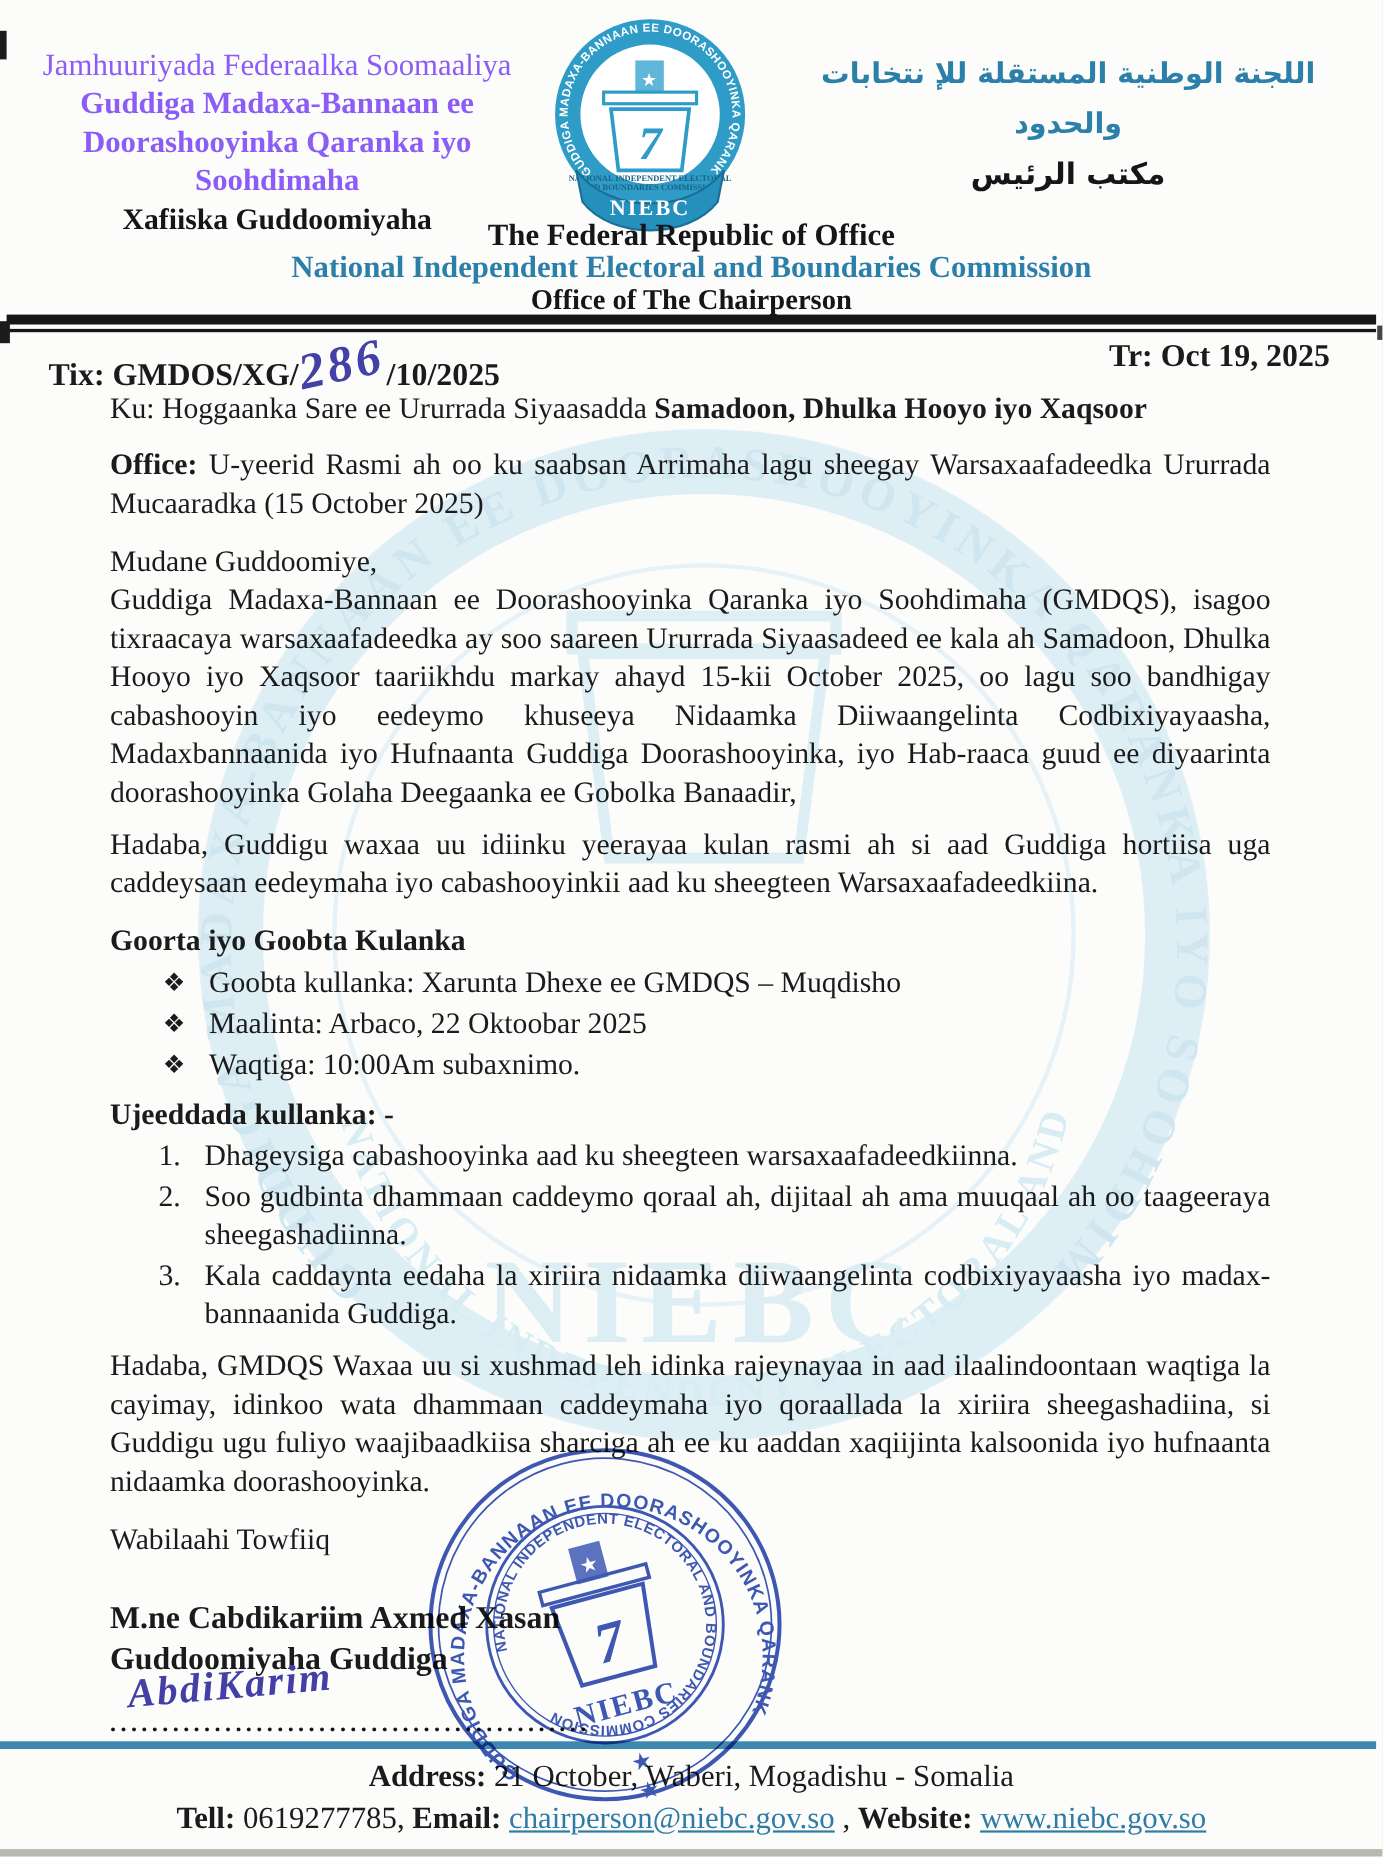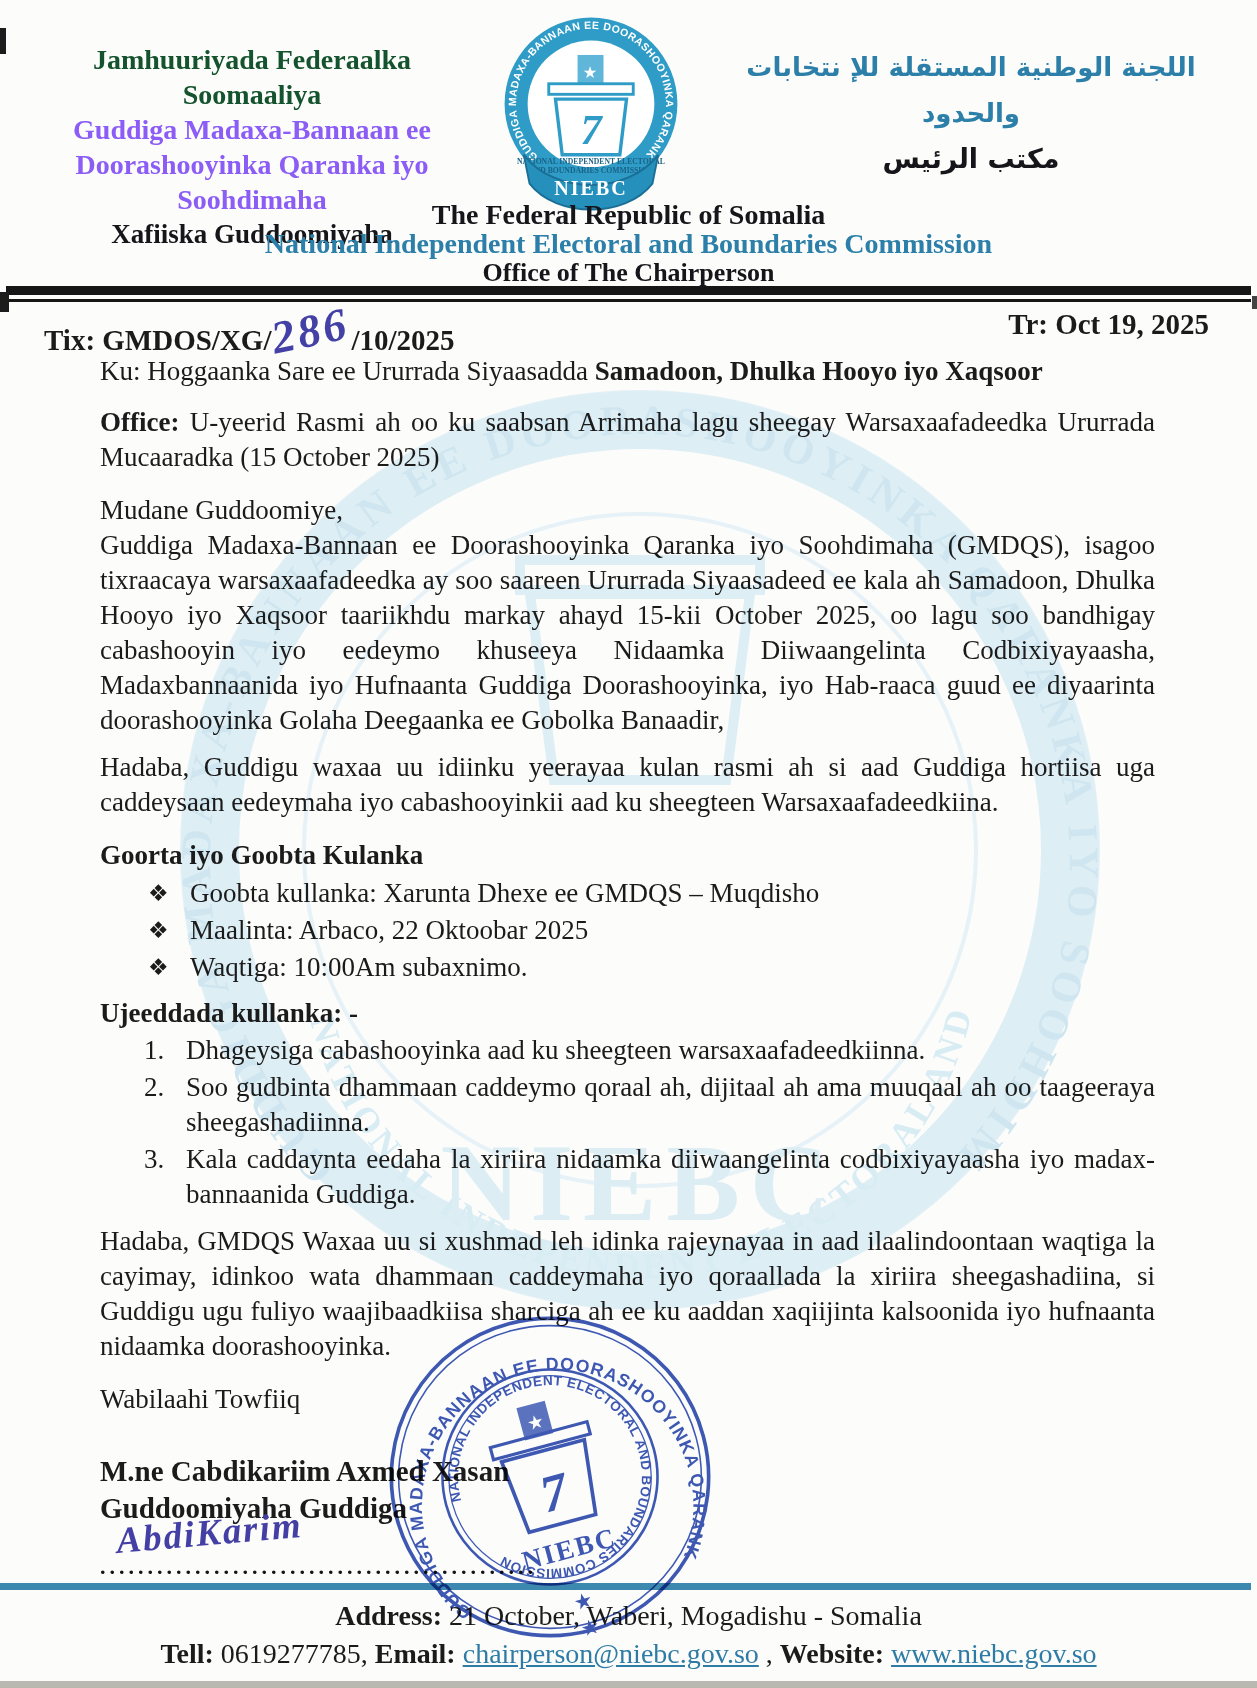--- a/index.html
+++ b/index.html
@@ -3,21 +3,21 @@
 <meta charset="utf-8">
 <style>
   html,body{margin:0;padding:0;background:#e8e8e6;}
   .page{position:relative;width:1257px;height:1688px;overflow:hidden;background:#fcfcfb;
         font-family:"Liberation Serif","DejaVu Serif",serif;color:#1b1b1b;margin:0 auto;}
   
   .watermark{position:absolute;left:120px;top:380px;z-index:0;}
   .layer{position:relative;z-index:2;}
   
   .hdr-left{position:absolute;top:42px;left:28px;width:448px;text-align:center;line-height:35px;}
-  .hdr-left .l1{font-size:28px;font-weight:bold;color:#14532d;}
+  .hdr-left .l1{font-size:28px;font-weight:normal;color:#8b5cf6;}
   .hdr-left .l2,.hdr-left .l3{font-size:28px;font-weight:bold;color:#8b5cf6;}
   .hdr-left .l4{font-size:27px;font-weight:bold;color:#15151a;}
   .hdr-logo{position:absolute;left:495px;top:8px;width:192px;height:212px;}
   .hdr-right{position:absolute;top:44px;right:42px;width:488px;text-align:center;direction:rtl;
              font-family:"DejaVu Sans",sans-serif;line-height:46px;}
   .hdr-right .a1,.hdr-right .a3{font-size:27px;font-weight:bold;color:#15151a;}
   .hdr-right .a2{font-size:26px;font-weight:bold;color:#2b7fa8;}
   .hdr-center{position:absolute;top:200px;left:0;width:100%;text-align:center;line-height:29px;}
   .hdr-center .e1{font-size:28px;font-weight:bold;color:#15151a;}
   .hdr-center .e2{font-size:28px;font-weight:bold;color:#2b7fa8;}
@@ -117,21 +117,21 @@
     <path d="M 30,150 C 62,192 138,192 170,150 L 164,180 C 136,216 64,216 36,180 Z" fill="#2690bd" stroke="#1b6f96" stroke-width="2"></path>
     <text x="100" y="192" text-anchor="middle" font-size="21" font-weight="bold" fill="#ffffff" letter-spacing="2">NIEBC</text>
   </svg>
 
   <div class="hdr-right layer">
     <div class="a2">اللجنة الوطنية المستقلة للإ نتخابات والحدود</div>
     <div class="a3">مكتب الرئيس</div>
   </div>
 
   <div class="hdr-center layer">
-    <div class="e1">The Federal Republic of Somalia</div>
+    <div class="e1">The Federal Republic of Office</div>
     <div class="e2">National Independent Electoral and Boundaries Commission</div>
     <div class="e3">Office of The Chairperson</div>
   </div>
 
   <div class="rule-thick"></div>
   <div class="rule-thin"></div>
 
   <div class="ref-row layer">
     <div class="ref-left"><span>Tix: GMDOS/XG/</span><span class="hand-num">286</span><span>/10/2025</span></div>
     <div class="ref-right">Tr: Oct 19, 2025</div>

